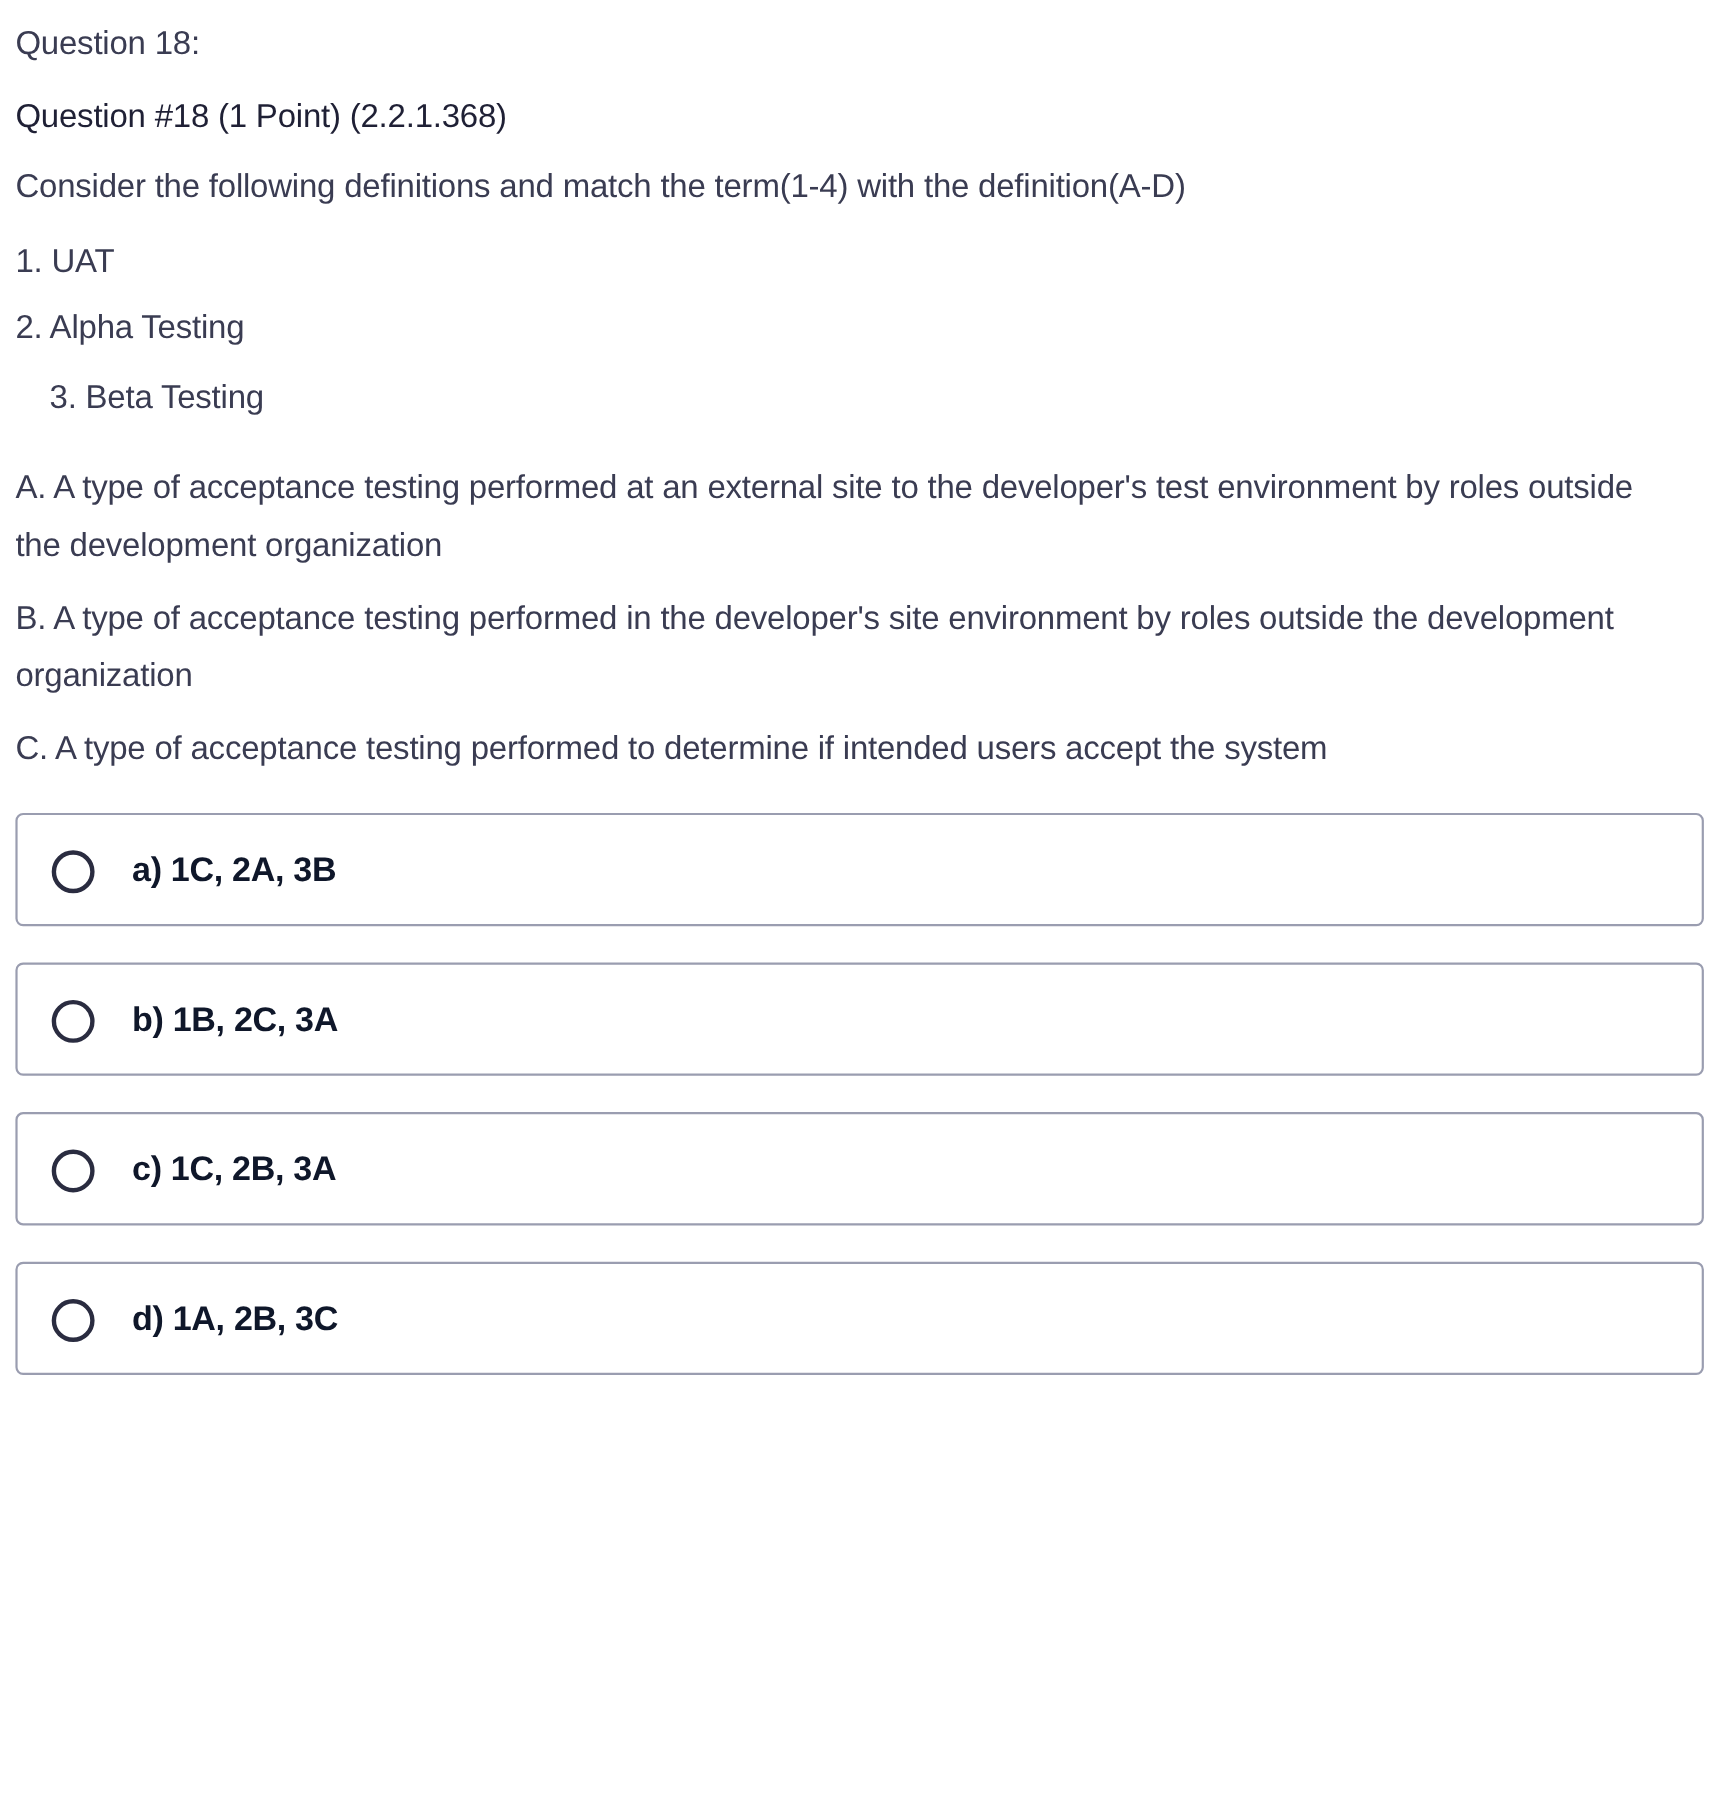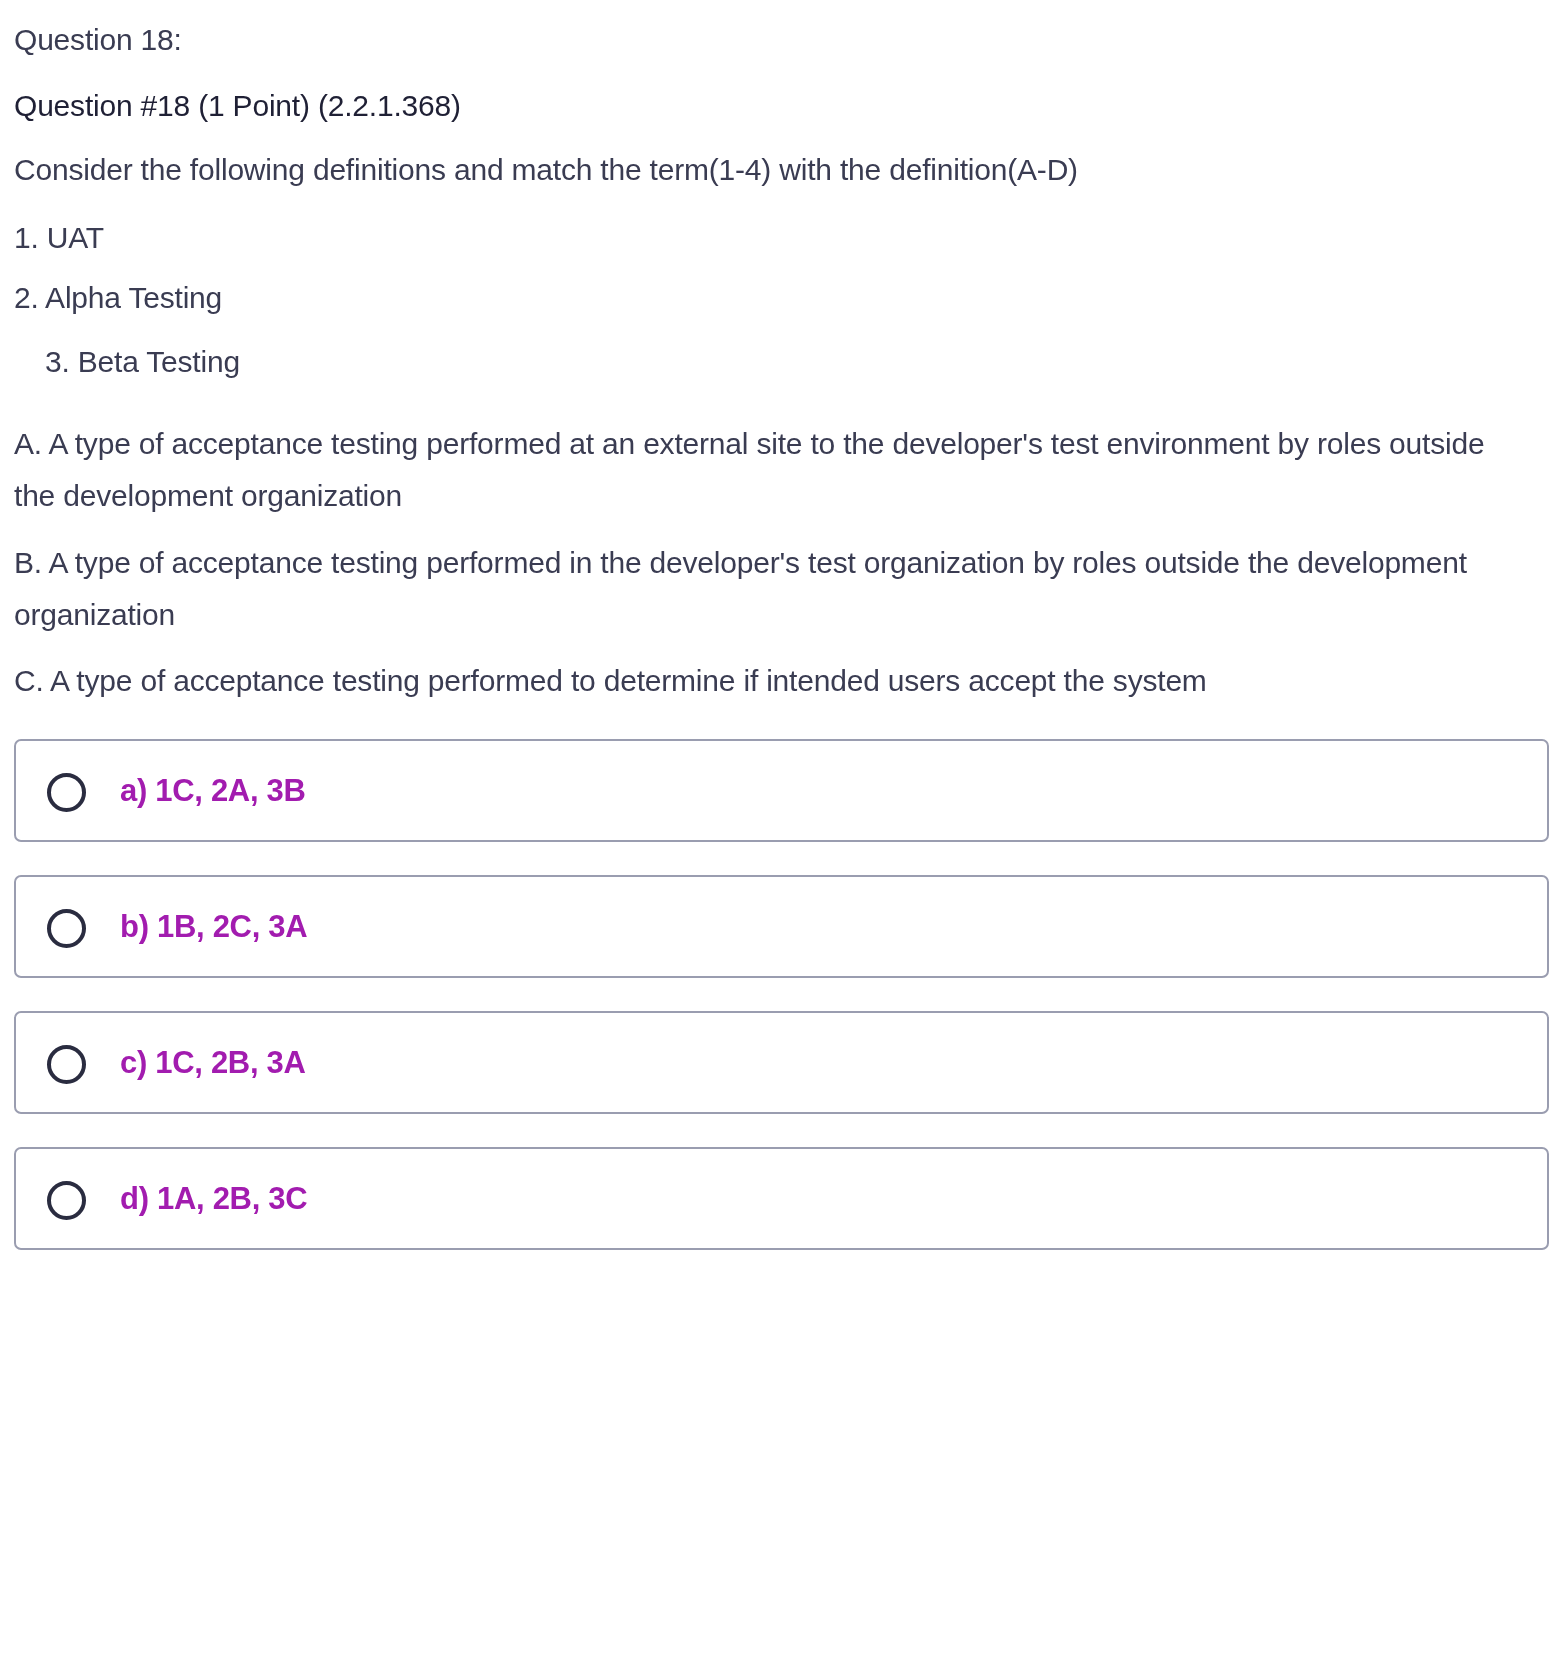--- a/index.html
+++ b/index.html
@@ -60,41 +60,41 @@
       background: #fff;
     }
     .option-label {
       position: absolute;
       left: 104px;
       top: 0;
       height: 84px;
       line-height: 99px;
       font-size: 31px;
       font-weight: bold;
-      color: #a21caf;
+      color: #0f172a;
       letter-spacing: -0.3px;
     }
   </style>
 </head>
 <body>
 
 <div class="page">
 
   <div class="line" style="top:14px;">Question 18:</div>
 
   <div class="line strong" style="top:80px;">Question #18 (1 Point) (2.2.1.368)</div>
 
   <div class="line" style="top:144px;">Consider the following definitions and match the term(1-4) with the definition(A-D)</div>
 
   <div class="line" style="top:212px;">1. UAT</div>
   <div class="line" style="top:272px;">2. Alpha Testing</div>
   <div class="line" style="top:336px;margin-left:31px;">3. Beta Testing</div>
 
   <div class="para" style="top:418px;">A. A type of acceptance testing performed at an external site to the developer's test environment by roles outside the development organization</div>
-  <div class="para" style="top:537px;">B. A type of acceptance testing performed in the developer's test organization by roles outside the development organization</div>
+  <div class="para" style="top:537px;">B. A type of acceptance testing performed in the developer's site environment by roles outside the development organization</div>
   <div class="line" style="top:655px;">C. A type of acceptance testing performed to determine if intended users accept the system</div>
 
   <div class="option" style="top:739px;">
     <span class="radio"></span>
     <span class="option-label">a) 1C, 2A, 3B</span>
   </div>
 
   <div class="option" style="top:875px;">
     <span class="radio"></span>
     <span class="option-label">b) 1B, 2C, 3A</span>

